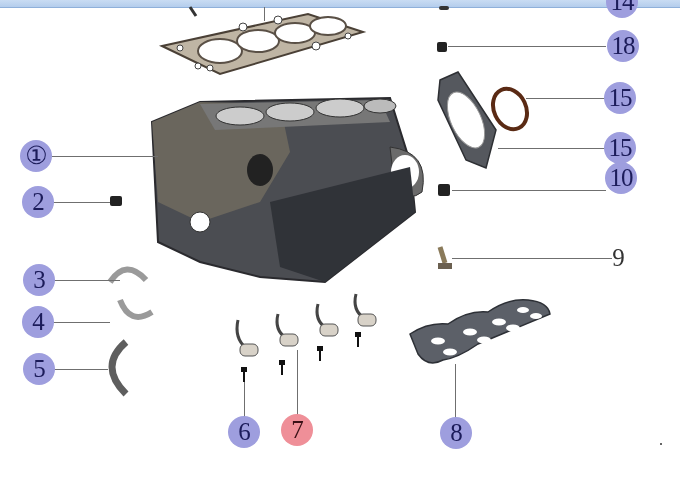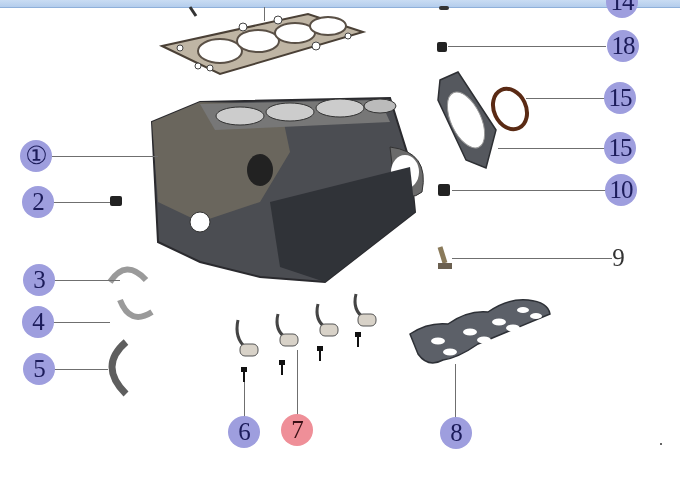--- a/index.html
+++ b/index.html
@@ -192,17 +192,17 @@
 
 <div class="callout" style="left:20px;top:140px;">①</div>
 <div class="callout" style="left:22px;top:186px;">2</div>
 <div class="callout" style="left:23px;top:264px;">3</div>
 <div class="callout" style="left:22px;top:306px;">4</div>
 <div class="callout" style="left:23px;top:353px;">5</div>
 <div class="callout" style="left:228px;top:416px;">6</div>
 <div class="callout red" style="left:281px;top:414px;">7</div>
 <div class="callout" style="left:440px;top:417px;">8</div>
 <div class="callout plain" style="left:602px;top:242px;">9</div>
-<div class="callout" style="left:605px;top:174px;">10</div>
+<div class="callout" style="left:605px;top:162px;">10</div>
 <div class="callout" style="left:604px;top:132px;">15</div>
 <div class="callout" style="left:604px;top:82px;">15</div>
 <div class="callout" style="left:607px;top:30px;">18</div>
 <div class="callout" style="left:606px;top:-14px;">14</div>
 
 </body></html>

